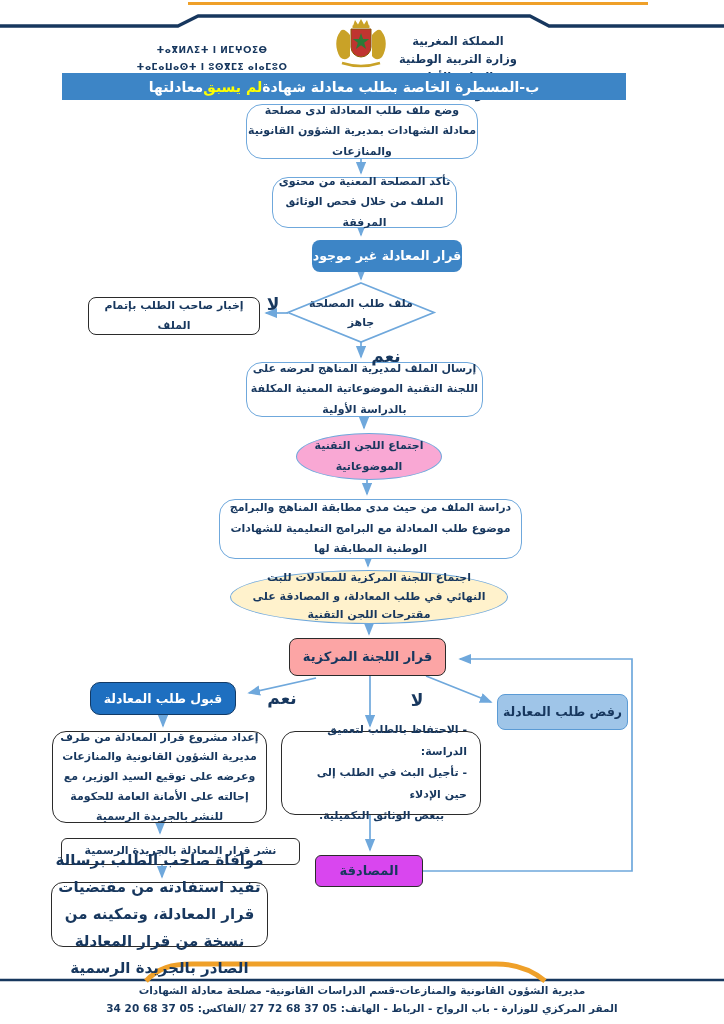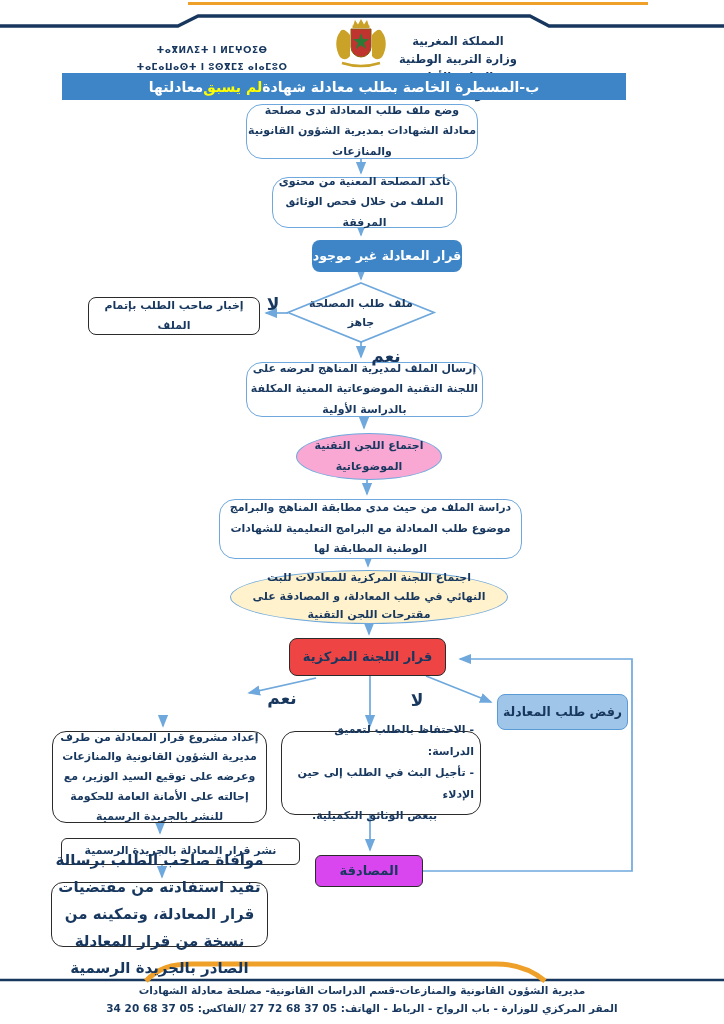--- a/index.html
+++ b/index.html
@@ -17,26 +17,26 @@
   .node{position:absolute;box-sizing:border-box;display:flex;flex-direction:column;
         align-items:center;justify-content:center;text-align:center;font-weight:bold;
         font-size:11px;line-height:1.85;z-index:2;}
   .wbox{background:#fff;border:1.6px solid #6FA8DC;border-radius:16px;}
   .dbox{background:#fff;border:1.7px solid #2b2b2b;}
   .r6{border-radius:6px}.r8{border-radius:8px}.r12{border-radius:12px}
   .r14{border-radius:14px}
   .solid-blue{background:#3D85C6;color:#fff;border-radius:8px;font-size:12.5px;margin-left:28px;}
   .accept{background:#1E6FC0;color:#fff;border:1px solid #123a66;border-radius:10px;font-size:12.5px;}
   .reject{background:#9FC5E8;border:1.5px solid #5B9BD5;border-radius:8px;font-size:12.5px;}
-  .olive{background:#ef4444;border:1.6px solid #2b2b2b;border-radius:8px;font-size:13px;}
+  .olive{background:#fca5a5;border:1.6px solid #2b2b2b;border-radius:8px;font-size:13px;}
   .green{background:#d946ef;border:1.6px solid #2b2b2b;border-radius:6px;font-size:13px;}
   .egrey{background:#f9a8d4;border:1.6px solid #6FA8DC;border-radius:50%;}
   .ecream{background:#FFF2CC;border:1.6px solid #6FA8DC;border-radius:50%;}
   .diamond-text{background:transparent;line-height:1.75;}
-  .hold-box{align-items:flex-end;padding:0 6px;text-align:right;line-height:1.95;}
+  .hold-box{align-items:flex-end;padding:0 13px;text-align:right;line-height:1.95;}
   .flow-label{position:absolute;font-size:17px;font-weight:bold;color:#17375E;z-index:3;}
   .footer-text{position:absolute;left:0;width:724px;text-align:center;font-weight:bold;
                font-size:10.5px;color:#17375E;}
 </style>
 </head>
 <body>
 
 <div class="page">
 
   <svg class="layer" width="724" height="40">
@@ -119,20 +119,21 @@
 
   <div class="node wbox" dir="rtl" style="left:219px;top:499px;width:303px;height:60px">دراسة الملف من حيث مدى مطابقة المناهج والبرامج موضوع طلب المعادلة مع البرامج التعليمية للشهادات الوطنية المطابقة لها</div>
 
   <div class="node ecream" dir="rtl" style="left:230px;top:570px;width:278px;height:54px;padding:0 18px;line-height:1.7">اجتماع اللجنة المركزية للمعادلات للبت النهائي في طلب المعادلة، و المصادقة على مقترحات اللجن التقنية</div>
 
   <div class="node olive" dir="rtl" style="left:289px;top:638px;width:157px;height:38px">قرار اللجنة المركزية</div>
 
   <div class="flow-label" dir="rtl" style="left:266px;top:688px;width:32px;text-align:center">نعم</div>
   <div class="flow-label" dir="rtl" style="left:406px;top:690px;width:22px;text-align:center">لا</div>
 
+  <div class="node accept" dir="rtl" style="left:90px;top:682px;width:146px;height:33px">قبول طلب المعادلة</div>
 
   <div class="node reject" dir="rtl" style="left:497px;top:694px;width:131px;height:36px">رفض طلب المعادلة</div>
 
   <div class="node dbox r14 hold-box" dir="rtl" style="left:281px;top:731px;width:200px;height:84px">
     <div>- الاحتفاظ بالطلب لتعميق الدراسة:</div>
     <div>- تأجيل البث في الطلب إلى حين الإدلاء</div>
     <div style="padding-left:24px">ببعض الوثائق التكميلية.</div>
   </div>
 
   <div class="node dbox r14" dir="rtl" style="left:52px;top:731px;width:215px;height:92px;line-height:1.8">إعداد مشروع قرار المعادلة من طرف مديرية الشؤون القانونية والمنازعات وعرضه على توقيع السيد الوزير، مع إحالته على الأمانة العامة للحكومة للنشر بالجريدة الرسمية</div>

